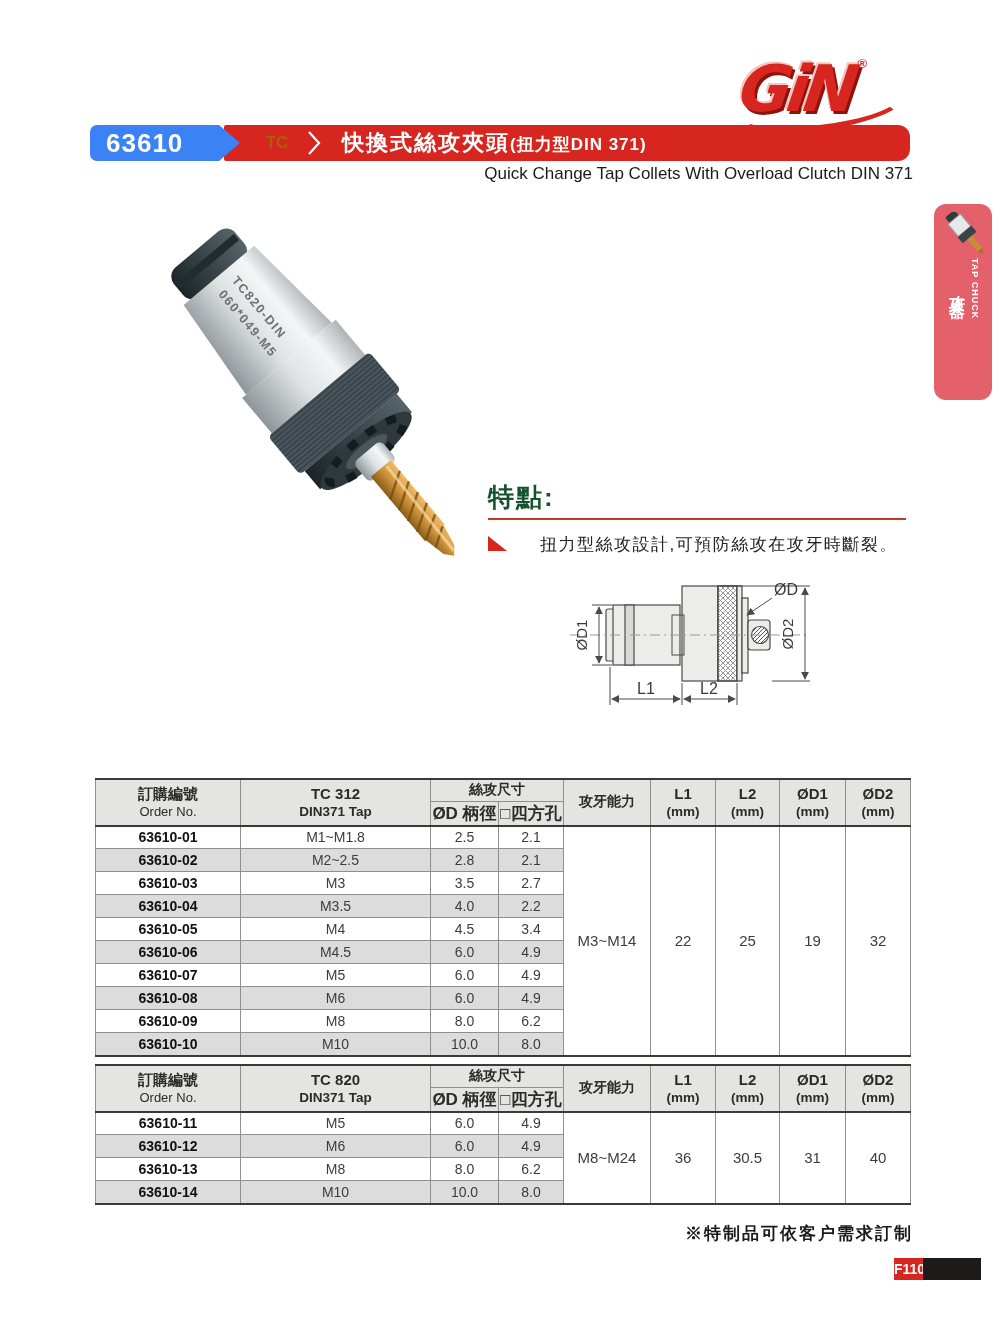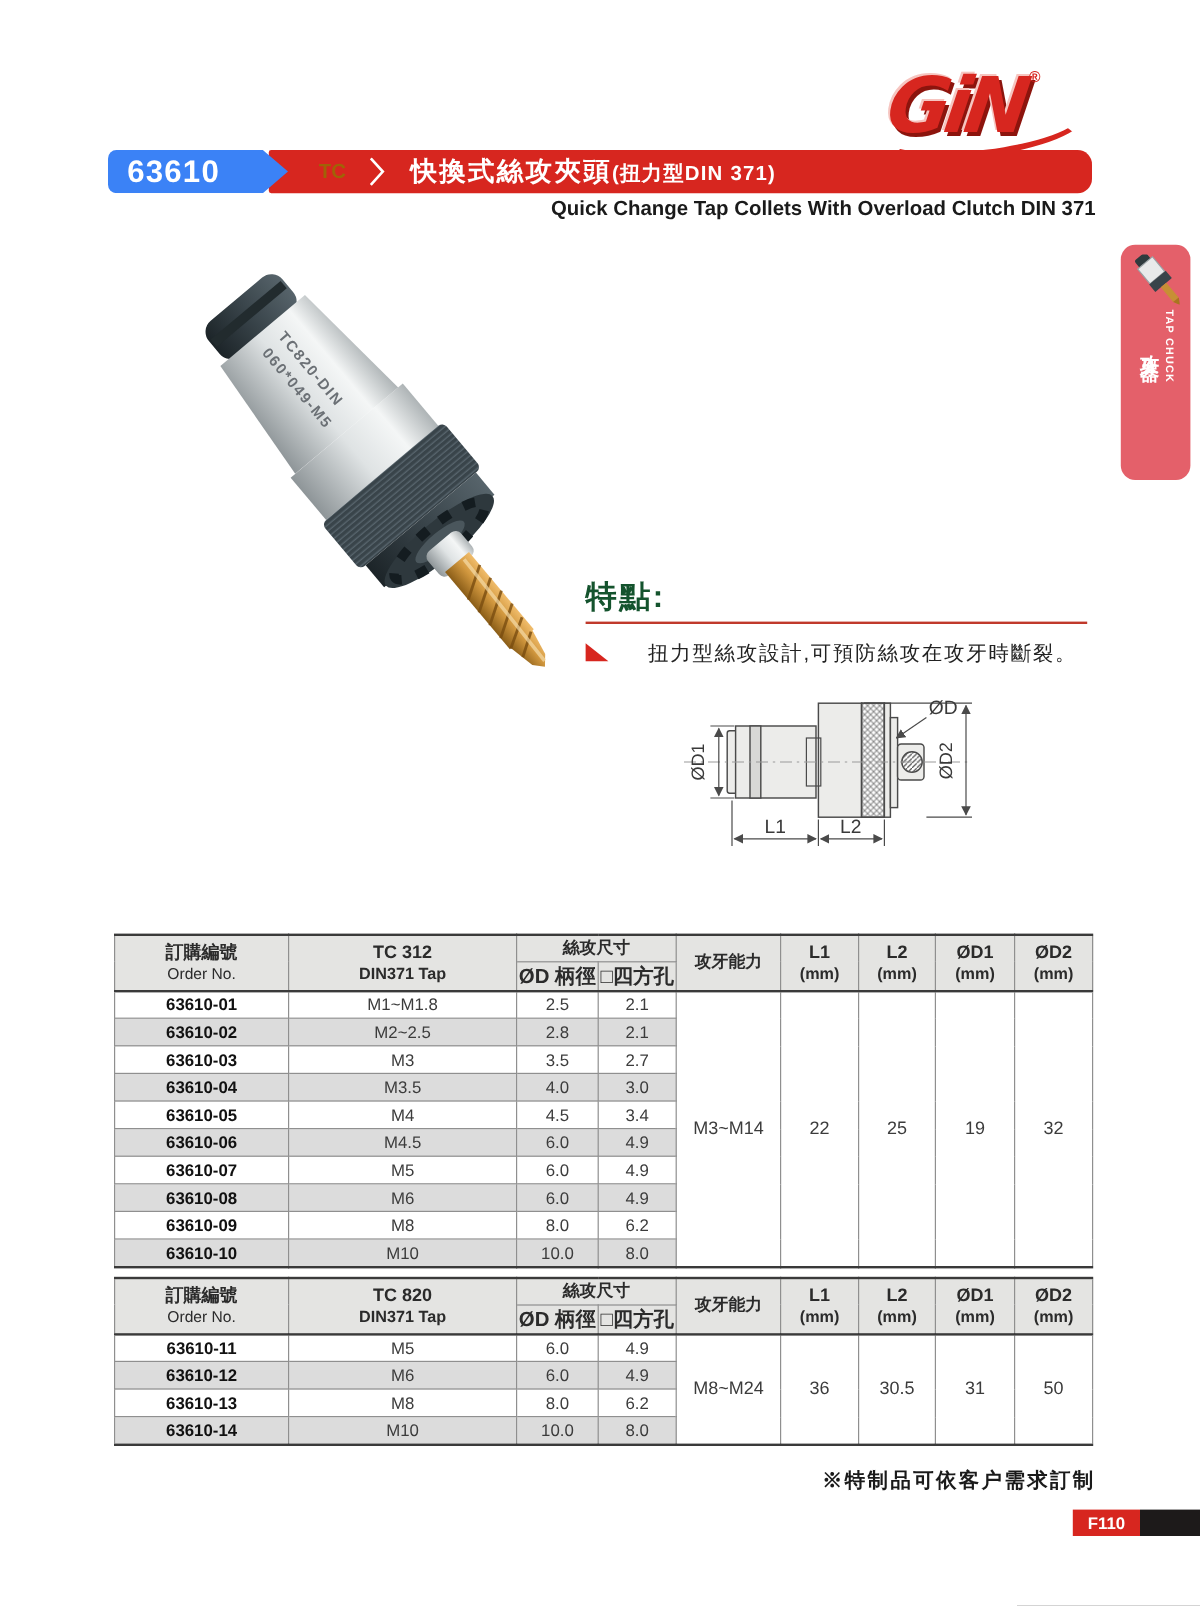--- a/index.html
+++ b/index.html
@@ -23,21 +23,21 @@
     background:#3b82f6; border-radius:7px 0 0 7px;
     clip-path:polygon(0 0, 86% 0, 100% 50%, 86% 100%, 0 100%); }
   .code-text { display:block; color:#fff; font-size:26px; font-weight:bold; letter-spacing:1px;
     line-height:36px; padding-left:16px; }
   .series-text { position:absolute; left:252px; top:125px; width:50px; text-align:center;
     color:#a16207; font-size:17px; font-weight:bold; line-height:36px; }
   .chev { position:absolute; left:306px; top:131px; }
   .bar-title { position:absolute; left:342px; top:125px; color:#fff; line-height:36px; white-space:nowrap; }
   .bar-title .t-main { font-size:22px; font-weight:bold; letter-spacing:2px; }
   .bar-title .t-paren { font-size:17px; font-weight:bold; letter-spacing:1px; }
-  .subtitle { position:absolute; right:87px; top:164px; font-size:17px; font-weight:bold; color:#1a1a1a; }
+  .subtitle { position:absolute; right:87px; top:164px; font-size:17px; font-weight:normal; color:#1a1a1a; }
 
   
   .side-tab { position:absolute; left:934px; top:204px; width:58px; height:196px;
     background:#e4606a; border-radius:12px; overflow:hidden; text-align:center; }
   .side-tab svg { display:block; margin:8px auto 2px auto; }
   .tab-texts { display:flex; flex-direction:row; justify-content:center; gap:3px; }
   .tab-zh { writing-mode:vertical-rl; color:#fff; font-size:16px; font-weight:bold; letter-spacing:4px; }
   .tab-en { writing-mode:vertical-rl; color:#fff; font-size:9px; font-weight:bold; letter-spacing:1px; padding-top:2px; }
 
   
@@ -66,21 +66,21 @@
   .th-sub { font-size:17px; }
   .spec-table td.order { font-weight:bold; color:#111; }
   .spec-table td.stripe { background:#dcdcdc; }
   .spec-table td.plain { background:#fff; }
   .spec-table td.merged { background:#fff; font-size:15px; }
 
   
   .note { position:absolute; right:87px; top:1222px; font-size:17px; font-weight:bold;
     color:#1a1a1a; letter-spacing:2px; }
   .footer-tag { position:absolute; left:894px; top:1258px; display:flex; }
-  .footer-red { width:56px; height:22px; background:#d7261f; color:#fff; font-size:14px; font-weight:bold;
+  .footer-red { width:29px; height:22px; background:#d7261f; color:#fff; font-size:14px; font-weight:bold;
     text-align:center; line-height:22px; }
   .footer-black { width:58px; height:22px; background:#1d1a1a; }
 
   
   .photo-wrap { position:absolute; left:118px; top:190px; }
   .diagram-wrap { position:absolute; left:548px; top:568px; }
 </style>
 </head>
 <body>
 
@@ -304,21 +304,21 @@
         <tr>
           <td class="order plain">63610-03</td>
           <td class="plain">M3</td>
           <td class="plain">3.5</td>
           <td class="plain">2.7</td>
         </tr>
         <tr>
           <td class="order stripe">63610-04</td>
           <td class="stripe">M3.5</td>
           <td class="stripe">4.0</td>
-          <td class="stripe">3.0</td>
+          <td class="stripe">2.2</td>
         </tr>
         <tr>
           <td class="order plain">63610-05</td>
           <td class="plain">M4</td>
           <td class="plain">4.5</td>
           <td class="plain">3.4</td>
         </tr>
         <tr>
           <td class="order stripe">63610-06</td>
           <td class="stripe">M4.5</td>
@@ -401,21 +401,21 @@
     <tbody>
         <tr>
           <td class="order plain">63610-11</td>
           <td class="plain">M5</td>
           <td class="plain">6.0</td>
           <td class="plain">4.9</td>
           <td rowspan="4" class="merged">M8~M24</td>
           <td rowspan="4" class="merged">36</td>
           <td rowspan="4" class="merged">30.5</td>
           <td rowspan="4" class="merged">31</td>
-          <td rowspan="4" class="merged">50</td>
+          <td rowspan="4" class="merged">40</td>
         </tr>
         <tr>
           <td class="order stripe">63610-12</td>
           <td class="stripe">M6</td>
           <td class="stripe">6.0</td>
           <td class="stripe">4.9</td>
         </tr>
         <tr>
           <td class="order plain">63610-13</td>
           <td class="plain">M8</td>

